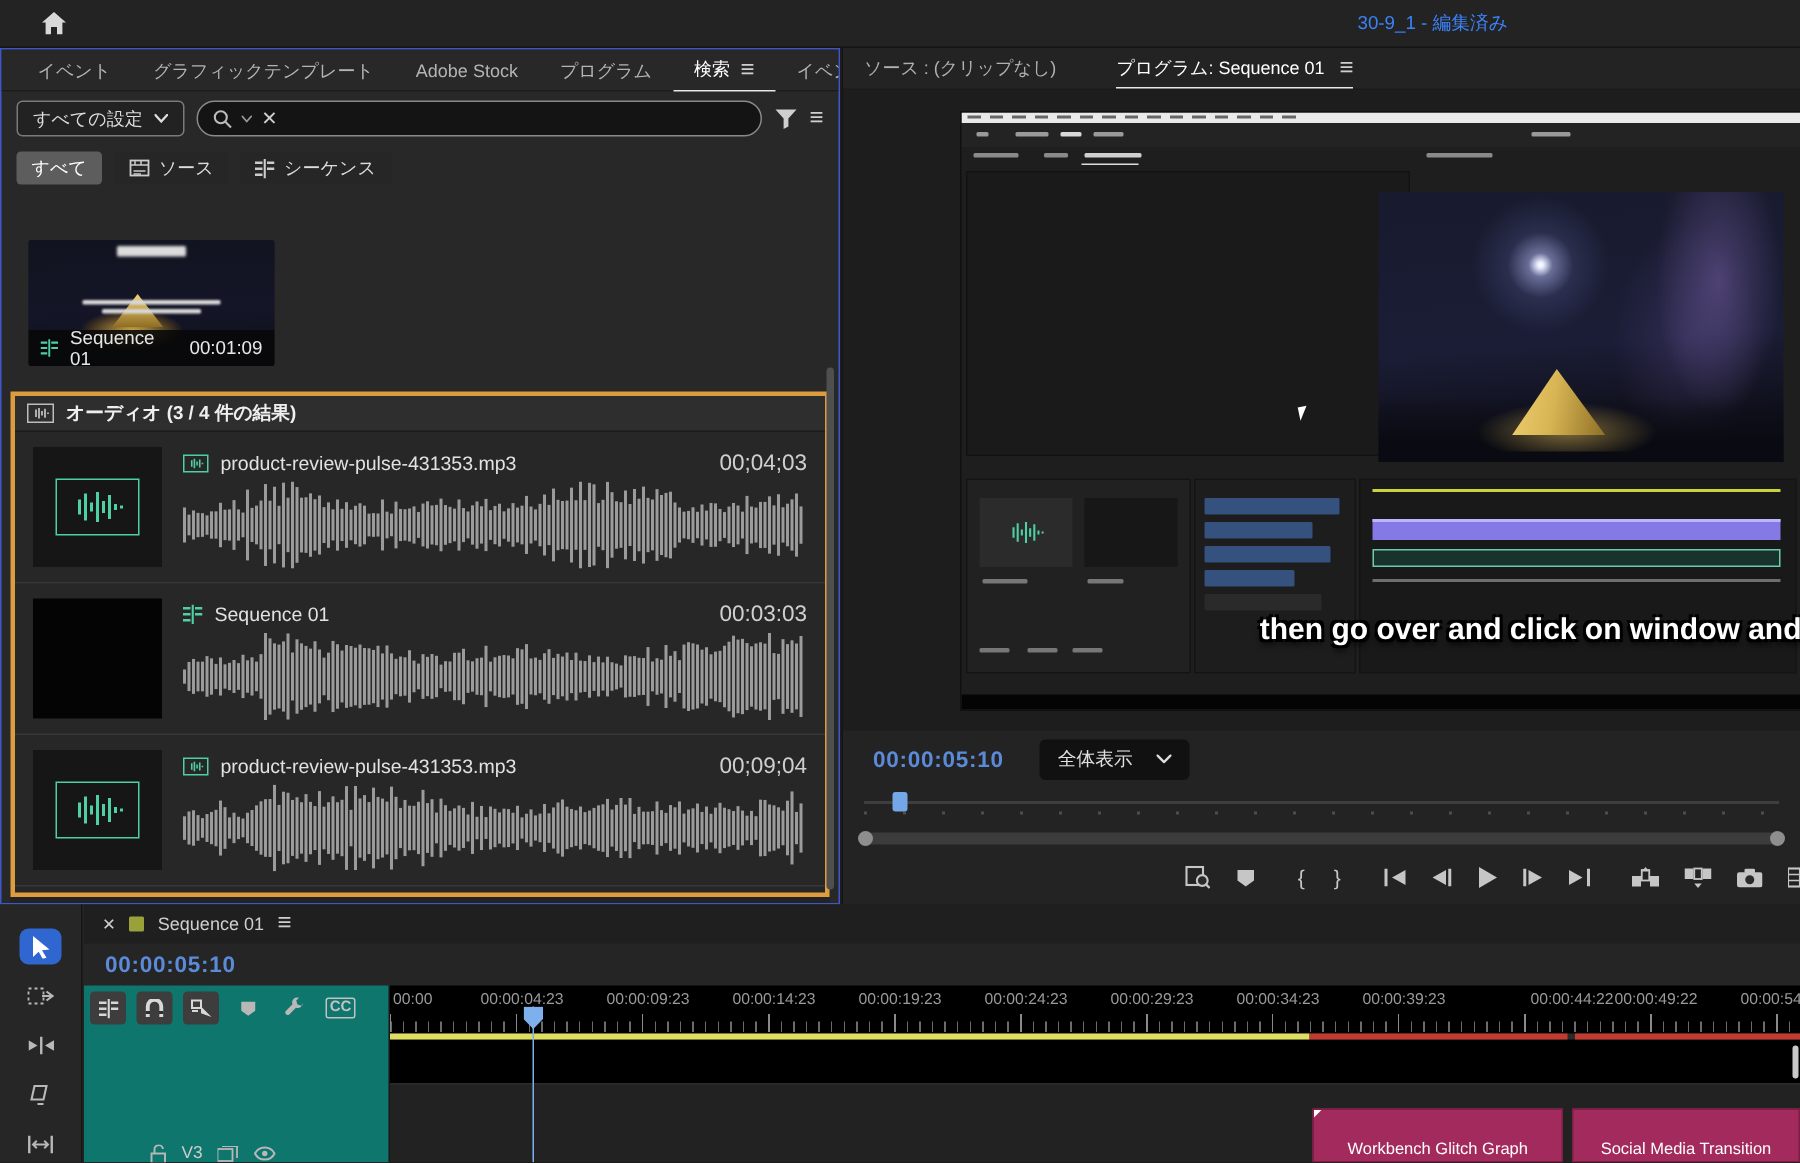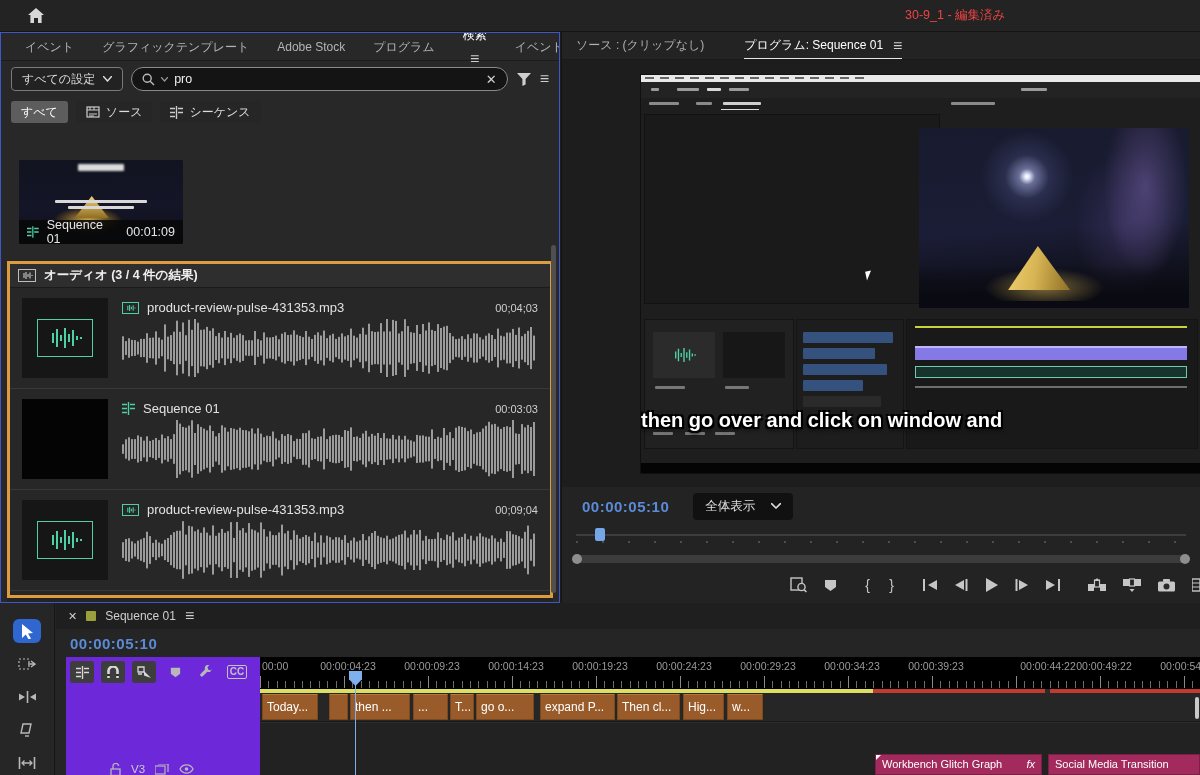--- a/index.html
+++ b/index.html
@@ -7,27 +7,27 @@
   .app{position:relative;width:1200px;height:775px;background:#1d1d1d;color:#c8c8c8;}
   .a{position:absolute;}
   svg{display:block;}
 
   
   .topbar{position:absolute;left:0;top:0;width:1200px;height:32px;background:#232323;display:flex;align-items:center;border-bottom:1px solid #141414;}
   .topbar .home{margin-left:28px;margin-right:34px;}
   .topnav{display:flex;gap:30px;font-size:13px;color:#bdbdbd;}
   .topnav .nav-item{padding:7px 2px 6px;cursor:default;}
   .topnav .nav-item.active{color:#fff;border-bottom:2px solid #e4e4e4;}
-  .proj-title{position:absolute;left:905px;font-size:12.5px;color:#ef4444;}
+  .proj-title{position:absolute;left:905px;font-size:12.5px;color:#3b82f6;}
 
   
   .left-panel{left:0;top:32px;width:560px;height:571px;background:#282828;border:1px solid #3f56c8;overflow:hidden;}
   .lp-tabs{height:28px;display:flex;align-items:center;gap:0;font-size:12px;color:#b4b4b4;background:#282828;border-bottom:1px solid #1c1c1c;padding-left:10px;}
   .lp-tab{padding:6px 14px 5px;white-space:nowrap;}
-  .lp-tab.active{color:#fff;border-bottom:1px solid #e8e8e8;display:flex;gap:7px;align-items:center;flex-direction:column;}
+  .lp-tab.active{color:#fff;border-bottom:1px solid #e8e8e8;display:flex;gap:7px;align-items:center;}
   .lp-search{height:36px;display:flex;align-items:center;gap:8px;padding:0 10px;}
   .dropdown-pill{display:flex;align-items:center;gap:8px;font-size:12px;color:#ddd;background:#222;border:1px solid #7a7a7a;border-radius:4px;padding:4px 10px;height:24px;}
   .search-box{flex:1;display:flex;align-items:center;height:24px;background:#141414;border:1px solid #8a8a8a;border-radius:12px;padding:0 10px;gap:6px;}
   .search-box input{flex:1;background:transparent;border:0;outline:0;color:#eee;font-size:12.5px;}
   .xglyph{color:#cfcfcf;font-size:13px;cursor:default;}
   .ham{font-size:16px;color:#cfcfcf;line-height:1;}
   .lp-filters{height:30px;display:flex;align-items:center;gap:8px;padding:0 10px;}
   .fbtn{display:flex;align-items:center;gap:6px;font-size:12px;color:#ddd;background:#262626;border-radius:3px;padding:4px 10px;height:22px;}
   .fbtn.active{background:#5d5d5d;color:#fff;}
   .lp-thumb{left:18px;top:127px;width:164px;height:84px;background:#101322;border-radius:2px;overflow:hidden;}
@@ -40,21 +40,21 @@
   .lp-thumb .bar{position:absolute;left:0;right:0;bottom:0;height:24px;background:rgba(8,8,8,.88);display:flex;align-items:center;gap:8px;padding:0 8px;font-size:12.5px;color:#e6e6e6;}
   .lp-thumb .bar .dur{margin-left:auto;}
 
   .lp-results{left:6px;top:228px;width:546px;height:337px;border:3px solid #dd9d3e;background:#262626;}
   .lr-head{height:24px;display:flex;align-items:center;gap:8px;background:#2e2e2e;padding:0 8px;font-size:12.5px;font-weight:bold;color:#efefef;border-bottom:1px solid #1b1b1b;}
   .lr-card{height:101px;display:flex;align-items:center;gap:14px;padding:0 12px;background:#272727;border-bottom:1px solid #383838;}
   .lr-thumb{width:86px;height:80px;background:#161616;display:flex;align-items:center;justify-content:center;flex:none;}
   .lr-thumb.black{background:#040404;}
   .lr-body{flex:1;height:84px;display:flex;flex-direction:column;justify-content:flex-start;padding-top:4px;min-width:0;}
   .lr-name-row{display:flex;align-items:center;gap:8px;font-size:13px;color:#e2e2e2;}
-  .lr-name-row .dur{margin-left:auto;color:#cfcfcf;font-size:11px;}
+  .lr-name-row .dur{margin-left:auto;color:#cfcfcf;font-size:15px;}
   .lr-wave{height:58px;margin-top:4px;}
   .lr-more{left:6px;top:565px;width:546px;height:22px;display:flex;align-items:center;justify-content:center;font-size:12px;color:#c2c2c2;background:#232323;}
   .lp-scroll{right:3px;top:212px;width:5px;height:348px;background:#4f4f4f;border-radius:3px;}
 
   
   .wicon{display:inline-flex;align-items:center;justify-content:center;border:1px solid currentColor;flex:none;}
   .wicon svg{stroke:currentColor;}
 
   
   .right-panel{left:561px;top:32px;width:639px;height:571px;background:#232323;display:flex;flex-direction:column;border-left:1px solid #141414;}
@@ -82,21 +82,21 @@
   .vf-thumbA{position:absolute;left:8px;top:12px;width:62px;height:46px;background:#2b2b2b;display:flex;align-items:center;justify-content:center;color:#4fd0a4;}
   .vf-thumbB{position:absolute;left:78px;top:12px;width:62px;height:46px;background:#171717;}
   .vf-botL i{position:absolute;height:3px;background:#777;border-radius:1px;}
   .vf-botM{position:absolute;left:156px;top:245px;width:106px;height:128px;background:#1d1d1d;box-shadow:0 0 0 1px #141414;}
   .vf-botM i{position:absolute;left:6px;height:11px;background:#35517e;border-radius:1px;}
   .vf-botR{position:absolute;left:266px;top:245px;width:290px;height:128px;background:#191919;box-shadow:0 0 0 1px #141414;}
   .vf-botR .yline{position:absolute;left:8px;top:6px;width:272px;height:2px;background:#ccd23e;}
   .vf-botR .pclip{position:absolute;left:8px;top:26px;width:272px;height:14px;background:#8579e6;border-top:2px solid #beb5ff;}
   .vf-botR .tclip{position:absolute;left:8px;top:46px;width:272px;height:12px;background:#17332b;border:1px solid #6fc9ae;}
   .vf-botR .wline{position:absolute;left:8px;top:66px;width:272px;height:2px;background:#6e6e6e;}
-  .vf-caption{position:absolute;left:0;right:0;top:332px;text-align:left;z-index:3;color:#fff;font-weight:bold;font-size:20px;line-height:26px;
+  .vf-caption{position:absolute;left:0;right:0;top:332px;text-align:right;z-index:3;color:#fff;font-weight:bold;font-size:20px;line-height:26px;
      text-shadow:-2px -2px 0 #000,2px -2px 0 #000,-2px 2px 0 #000,2px 2px 0 #000,0 3px 4px #000;}
   .vf-bottom{position:absolute;left:0;right:0;bottom:0;height:10px;background:#040404;}
   .vf-cursor{position:absolute;left:225px;top:196px;width:0;height:0;border-left:6px solid #fff;border-bottom:9px solid transparent;transform:rotate(-12deg);z-index:2;}
 
   .rp-tc{height:38px;display:flex;align-items:center;gap:24px;padding-left:20px;}
   .tc-blue{font-size:15px;font-weight:bold;color:#5b8bd8;letter-spacing:.5px;}
   .zoom-pill{display:flex;align-items:center;gap:16px;background:#111;border-radius:4px;padding:5px 12px;font-size:12.5px;color:#e0e0e0;}
   .rp-scrub{height:26px;position:relative;}
   .rp-scrub .line{position:absolute;left:14px;right:14px;top:9px;height:2px;background:#3e3e3e;}
   .rp-scrub .dots{position:absolute;left:14px;right:14px;top:16px;height:2px;background:repeating-linear-gradient(90deg,#4d4d4d 0 2px,transparent 2px 26px);}
@@ -111,41 +111,41 @@
   
   .bottom{left:0;top:603px;width:1200px;height:172px;background:#242424;}
   .tools{left:0;top:0;width:55px;height:172px;background:#262626;border-right:1px solid #161616;display:flex;flex-direction:column;align-items:center;gap:9px;padding-top:16px;position:absolute;}
   .tool{width:28px;height:26px;display:flex;align-items:center;justify-content:center;color:#b8b8b8;border-radius:6px;font-size:13px;}
   .tool.active{background:#2f66d0;color:#fff;}
   .tl{position:absolute;left:56px;top:0;width:1144px;height:172px;background:#252525;overflow:hidden;}
   .tl-tabrow{height:26px;display:flex;align-items:center;gap:9px;padding-left:12px;background:#1f1f1f;font-size:12px;color:#cfcfcf;}
   .tl-chip{width:10px;height:10px;background:#9aa13a;border-radius:1px;}
   .tl-tcrow{height:28px;display:flex;align-items:center;padding-left:14px;}
   .tl-main{position:relative;height:118px;}
-  .tl-head{position:absolute;left:10px;top:0;width:204px;height:118px;background:#6d28d9;border-right:1px solid #171717;text-align:right;}
+  .tl-head{position:absolute;left:0;top:0;width:204px;height:118px;background:#0f766e;border-right:1px solid #171717;text-align:right;}
   .tl-toolbar{display:flex;align-items:center;gap:7px;padding:4px 0 0 4px;}
   .tbtn{width:24px;height:22px;display:flex;align-items:center;justify-content:center;color:#c2c2c2;border-radius:3px;font-size:13px;}
   .tbtn.pressed{background:#3d3d3d;}
   .ccbadge{font-size:10px;font-weight:bold;border:1px solid #c2c2c2;border-radius:2px;padding:0 2px;line-height:12px;}
   .trk-row{display:flex;align-items:center;gap:10px;height:28px;padding-left:44px;font-size:11.5px;color:#cdcdcd;margin-top:8px;}
   .trk-row.v3{position:absolute;left:0;bottom:-8px;margin:0;}
   .tl-clips{position:absolute;left:204px;top:0;width:940px;height:118px;background:#000000;}
   .ruler{position:absolute;left:0;top:0;width:940px;height:32px;color:#9a9a9a;font-size:10.5px;}
   .ruler .lbl{position:absolute;top:3px;white-space:nowrap;transform:translateX(-50%);}
   .ruler .lbl.first{transform:none;}
   .ticks-sm{position:absolute;left:0;right:0;bottom:1px;height:7px;background:repeating-linear-gradient(90deg,#6c6c6c 0 1px,transparent 1px 8.4px);}
   .ticks-lg{position:absolute;left:0;right:0;bottom:1px;height:12px;background:repeating-linear-gradient(90deg,#8a8a8a 0 1px,transparent 1px 84px);}
   .renderbar{position:absolute;left:0;top:32px;width:940px;height:4px;background:#2a2a2a;}
   .rb-y{position:absolute;left:0;top:0;width:613px;height:4px;background:#dede60;}
   .rb-r1{position:absolute;left:613px;top:0;width:172px;height:4px;background:#c23b30;}
   .rb-r2{position:absolute;left:790px;top:0;width:150px;height:4px;background:#c23b30;}
   .lane-cap{position:absolute;left:0;top:36px;width:940px;height:29px;background:#262626;border-bottom:1px solid #191919;}
   .cclip{position:absolute;top:1px;height:26px;background:#995b2a;border:1px solid #7a4a1e;border-top-color:#b5783d;color:#fff;font-size:12px;line-height:24px;padding-left:4px;overflow:hidden;white-space:nowrap;border-radius:1px;}
   .lane-mid{position:absolute;left:0;top:65px;width:940px;height:53px;background:#222;border-top:1px solid #2c2c2c;}
-  .vclip{position:absolute;bottom:0;height:21px;background:#a22a5c;border:1px solid #7c1f45;color:#fff;font-size:11px;line-height:19px;padding:2px 6px;display:flex;align-items:center;gap:6px;overflow:hidden;white-space:nowrap;}
+  .vclip{position:absolute;bottom:0;height:21px;background:#a22a5c;border:1px solid #7c1f45;color:#fff;font-size:11px;line-height:19px;padding:17px 6px;display:flex;align-items:center;gap:6px;overflow:hidden;white-space:nowrap;flex-direction:column;}
   .vclip .fx{margin-left:auto;font-style:italic;font-size:11px;}
   .vclip .notch{position:absolute;left:0;top:0;border-left:5px solid #fff;border-bottom:5px solid transparent;}
   .playhead-line{position:absolute;left:95px;top:14px;width:1px;height:104px;background:#7fb0ee;z-index:5;}
   .playhead-head{position:absolute;left:89px;top:14px;width:13px;height:15px;background:#7fb0ee;clip-path:polygon(0 0,100% 0,100% 55%,50% 100%,0 55%);z-index:6;}
   .tl-vscroll{position:absolute;right:1px;top:40px;width:4px;height:22px;background:#c9c9c9;border-radius:2px;}
 
   .teal{color:#4fd0a4;}
   .gray-ic{color:#bdbdbd;}
 </style>
 </head>
@@ -184,21 +184,20 @@
           </svg>
       </span>
       <span class="search-box">
         <svg width="13" height="13" viewBox="0 0 13 13">
             <circle cx="5.2" cy="5.2" r="4" fill="none" stroke="#bbb" stroke-width="1.4"></circle>
             <path d="M8.2 8.2 12 12" stroke="#bbb" stroke-width="1.4"></path>
           </svg>
         <svg width="7" height="5" viewBox="0 0 7 5">
             <path d="M0 0l3.5 4L7 0" fill="none" stroke="#999" stroke-width="1.2"></path>
           </svg>
-        <input value="pro" style="">
         <span class="xglyph">✕</span>
       </span>
       <svg width="16" height="15" viewBox="0 0 16 15">
           <path d="M1 1h14l-5.4 6v5.4L6.4 14V7z" fill="#cfcfcf"></path>
         </svg>
       <span class="ham">≡</span>
     </div>
 
     <div class="lp-filters">
       <span class="fbtn active">すべて</span>
@@ -1012,32 +1011,20 @@
             <div class="ticks-sm"></div>
             <div class="ticks-lg"></div>
           </div>
 
           <div class="renderbar">
             <div class="rb-y"></div>
             <div class="rb-r1"></div>
             <div class="rb-r2"></div>
           </div>
 
-          <div class="lane-cap">
-            <div class="cclip" style="left:2px;width:56px">Today...</div>
-            <div class="cclip" style="left:69px;width:19px"></div>
-            <div class="cclip" style="left:90px;width:60px">then ...</div>
-            <div class="cclip" style="left:153px;width:35px">...</div>
-            <div class="cclip" style="left:190px;width:24px">T...</div>
-            <div class="cclip" style="left:216px;width:58px">go o...</div>
-            <div class="cclip" style="left:280px;width:75px">expand P...</div>
-            <div class="cclip" style="left:357px;width:63px">Then cl...</div>
-            <div class="cclip" style="left:423px;width:41px">Hig...</div>
-            <div class="cclip" style="left:467px;width:36px">w...</div>
-          </div>
 
           <div class="lane-mid">
             <div class="vclip" style="left:615px;width:167px">
               <span class="notch"></span>
               <span>Workbench Glitch Graph</span>
               <span class="fx">fx</span>
             </div>
             <div class="vclip" style="left:788px;width:152px">
               <span>Social Media Transition</span>
             </div>

